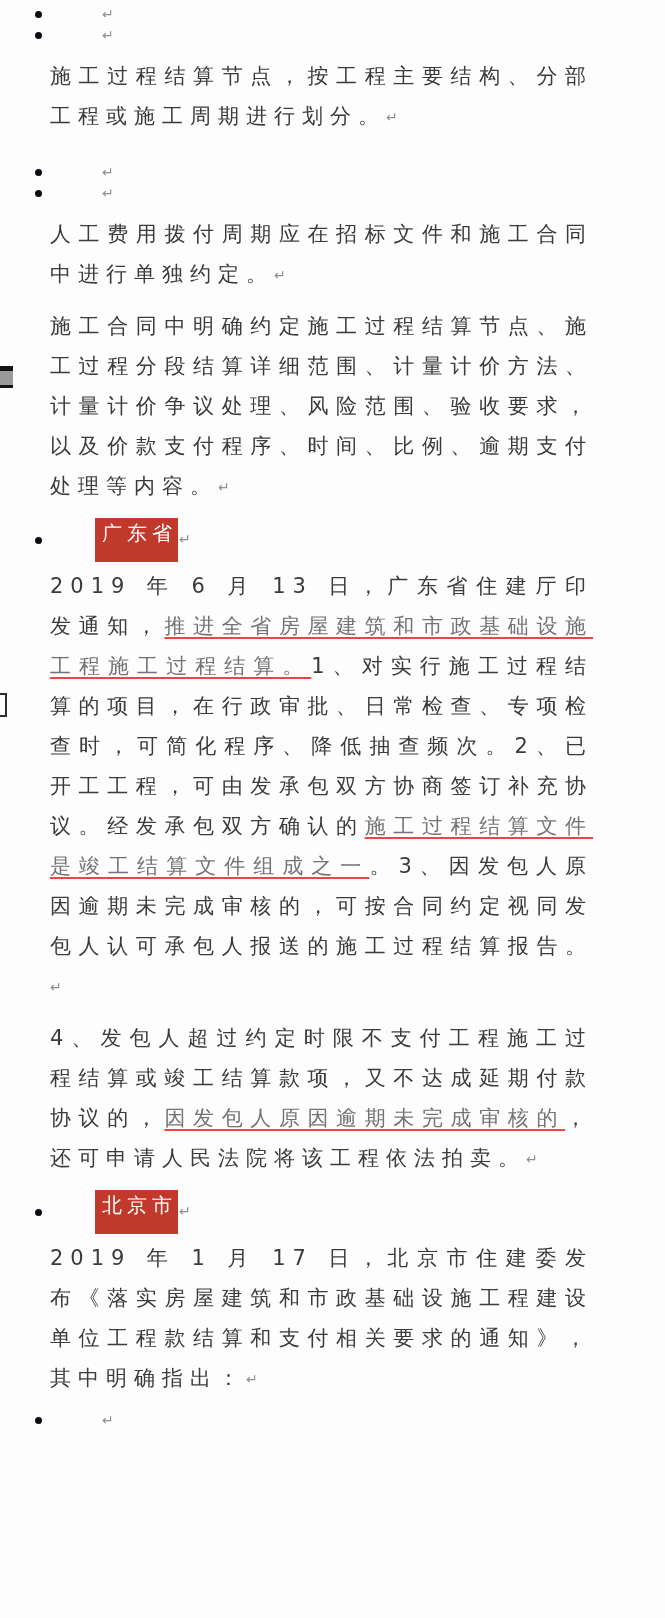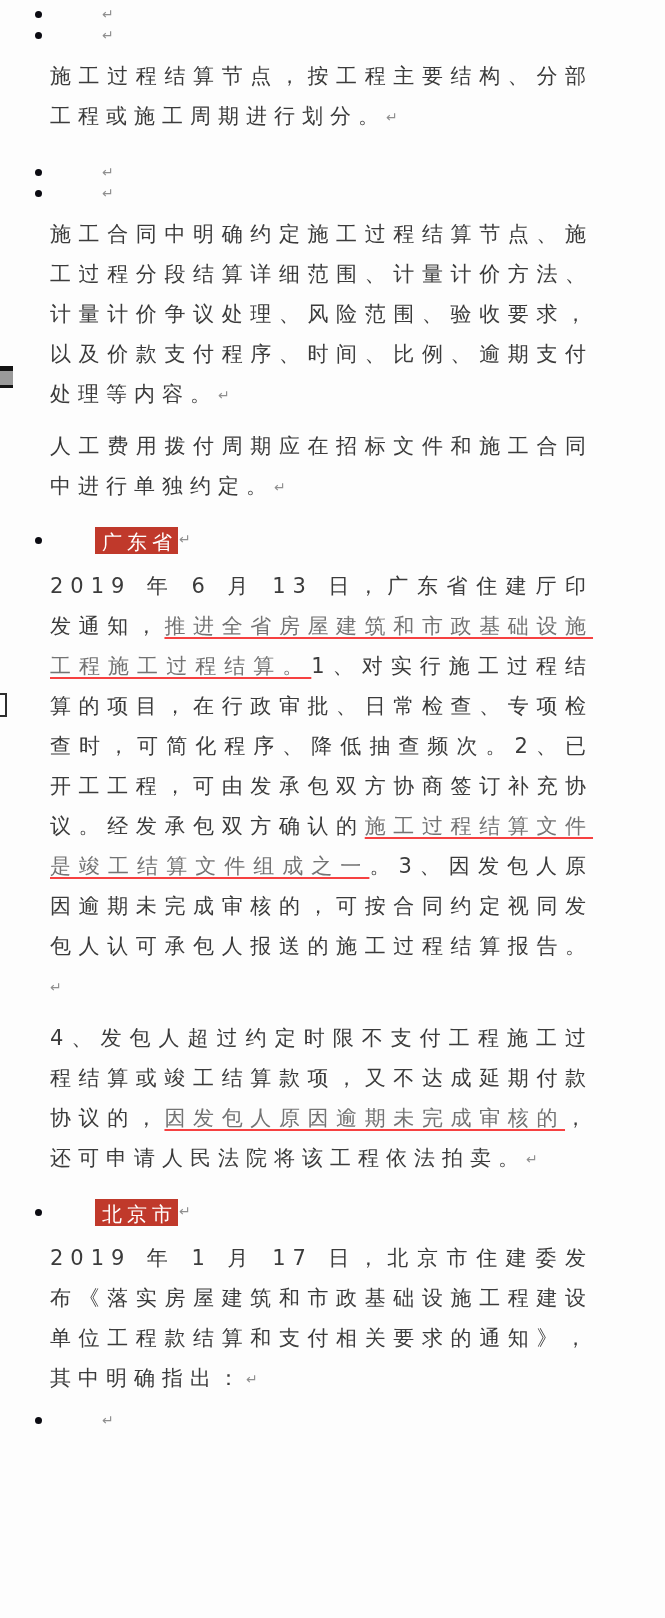--- a/index.html
+++ b/index.html
@@ -35,21 +35,21 @@
     text-underline-offset:4px;
   }
   
   .heading-line{display:flex;align-items:center;margin:16px 0 10px 0;height:32px;}
   .hl-label{
     margin-left:53px;
     background:#c0392b;
     color:#ffffff;
     font-size:20px;
     letter-spacing:5px;
-    padding:3px 1px 0 7px;
+    padding:3px 1px 17px 7px;
     line-height:1.2;
   }
   .heading-line .mark{margin-left:1px;}
   
   .anchor-square{
     position:absolute;left:0;top:366px;width:13px;height:14px;
     background:#9a9a9a;border-top:5px solid #141414;border-bottom:3px solid #141414;
   }
   .partial-box{
     position:absolute;left:-5px;top:693px;width:8px;height:20px;
@@ -74,23 +74,23 @@
 
   <div class="bullet-line" style="margin-top:24px;">
     <span class="bullet-dot"></span>
     <span class="mark">↵</span>
   </div>
   <div class="bullet-line">
     <span class="bullet-dot"></span>
     <span class="mark">↵</span>
   </div>
 
+  <p class="para"><span>人工费用拨付周期应在招标文件和施工合同中进行单独约定。</span><span class="mark">↵</span></p>
+
   <p class="para"><span>施工合同中明确约定施工过程结算节点、施工过程分段结算详细范围、计量计价方法、计量计价争议处理、风险范围、验收要求，以及价款支付程序、时间、比例、逾期支付处理等内容。</span><span class="mark">↵</span></p>
-
-  <p class="para"><span>人工费用拨付周期应在招标文件和施工合同中进行单独约定。</span><span class="mark">↵</span></p>
 
   <div class="heading-line">
     <span class="bullet-dot"></span>
     <span class="hl-label">广东省</span>
     <span class="mark">↵</span>
   </div>
 
   <p class="para"><span>2019 年 6 月 13 日，广东省住建厅印发通知，</span><span class="red-u">推进全省房屋建筑和市政基础设施工程施工过程结算。</span><span>1、对实行施工过程结算的项目，在行政审批、日常检查、专项检查时，可简化程序、降低抽查频次。2、已开工工程，可由发承包双方协商签订补充协议。经发承包双方确认的</span><span class="red-u">施工过程结算文件是竣工结算文件组成之一</span><span>。3、因发包人原因逾期未完成审核的，可按合同约定视同发包人认可承包人报送的施工过程结算报告。</span><span class="mark">↵</span></p>
 
   <p class="para"><span>4、发包人超过约定时限不支付工程施工过程结算或竣工结算款项，又不达成延期付款协议的，</span><span class="red-u">因发包人原因逾期未完成审核的</span><span>，还可申请人民法院将该工程依法拍卖。</span><span class="mark">↵</span></p>

